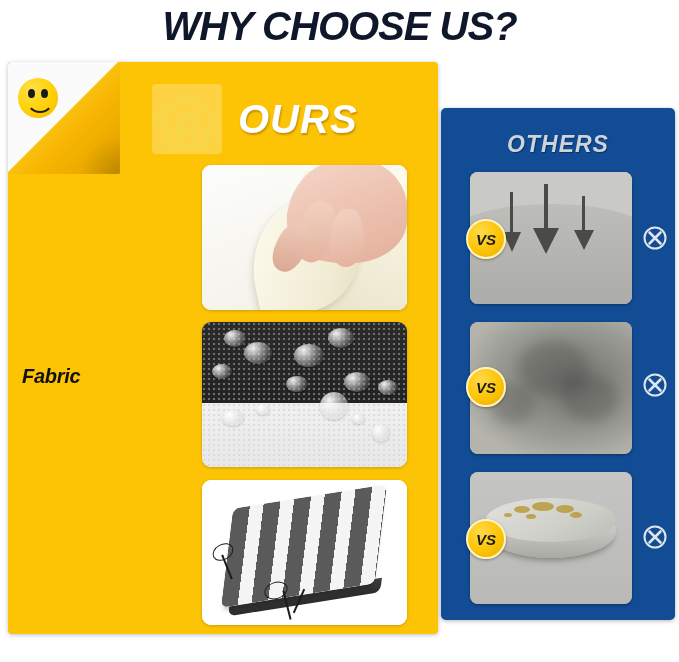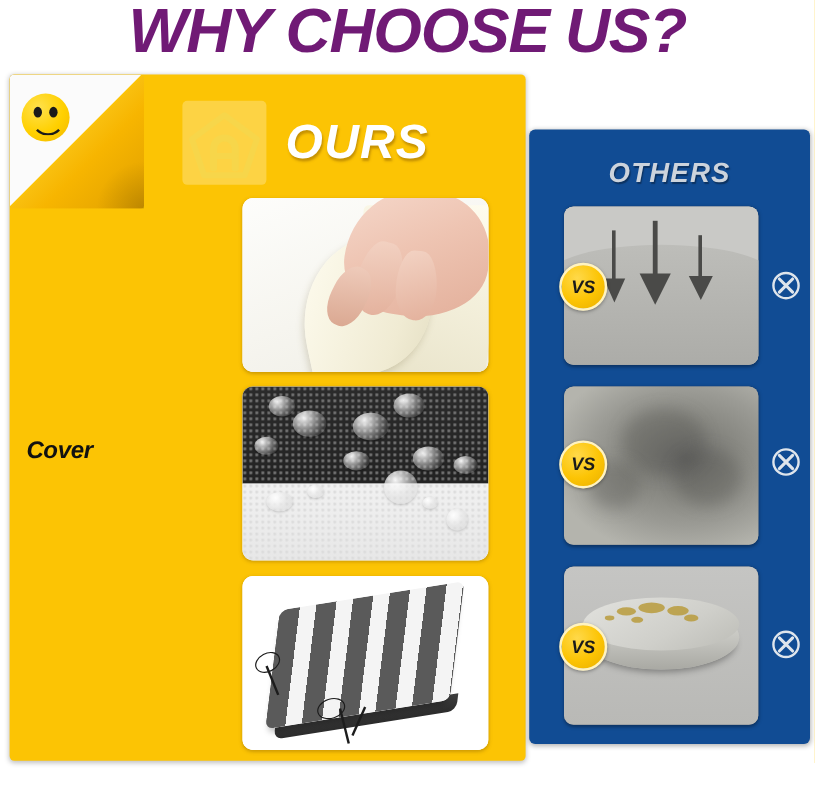--- a/index.html
+++ b/index.html
@@ -9,22 +9,22 @@
     font-family:"Liberation Sans", sans-serif;
     overflow:hidden;
     position:relative;
   }
   .stage{position:absolute;left:0;top:0;width:679px;height:662px;}
 
   
   .title{
     position:absolute;left:0;top:0;width:679px;height:52px;
     display:flex;align-items:center;justify-content:center;
-    font-size:52px;font-weight:bold;font-style:italic;
-    letter-spacing:-1px;color:#701a75;
+    font-size:40px;font-weight:bold;font-style:italic;
+    letter-spacing:-1px;color:#0f172a;
     white-space:nowrap;
   }
 
   
   .ours-panel{
     position:absolute;left:8px;top:62px;width:430px;height:572px;
     background:#fcc404;border-radius:4px;
     box-shadow:0 1px 4px rgba(0,0,0,.25);
   }
   
@@ -258,21 +258,21 @@
     <svg width="70" height="70" viewBox="0 0 70 70" aria-hidden="true">
       <path d="M35 12 L62 32 L52 62 L18 62 L8 32 Z" fill="none" stroke="#f7d64a" stroke-width="5" stroke-linejoin="round"></path>
       <path d="M26 56 L26 40 a9 9 0 0 1 18 0 L44 56" fill="none" stroke="#f7d64a" stroke-width="6" stroke-linecap="round"></path>
       <path d="M26 46 L44 46" stroke="#f7d64a" stroke-width="5" stroke-linecap="round"></path>
     </svg>
   </div>
 
   <div class="ours-word">OURS</div>
 
   <div class="feat-label" style="top:365px">
-    <div>Cover</div>
+    <div>Fabric</div>
   </div>
 
   <div class="ours-card" style="top:165px">
     <div class="foam-bg"></div>
     <div class="foam-slab"></div>
     <div class="foam-peel"></div>
     <div class="hand"></div>
     <div class="finger f1"></div>
     <div class="finger f2"></div>
     <div class="thumb"></div>

